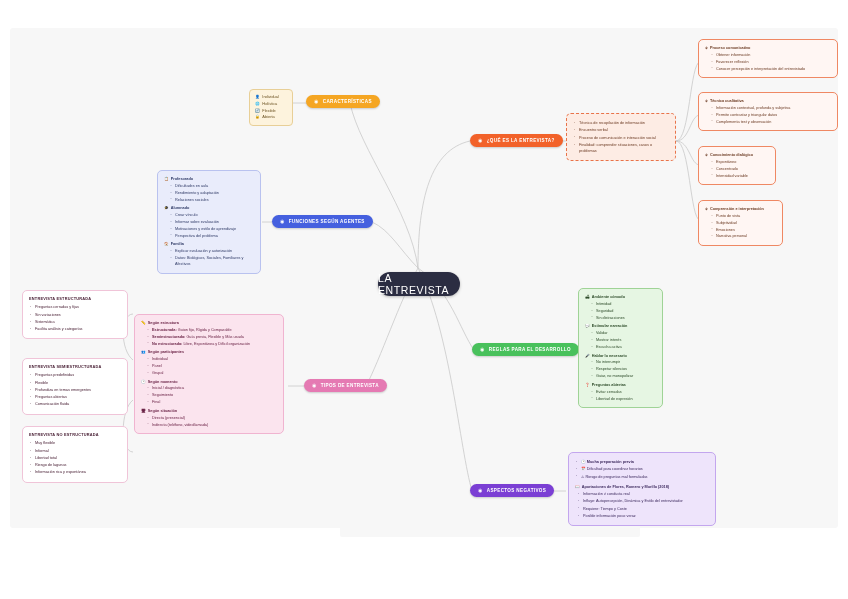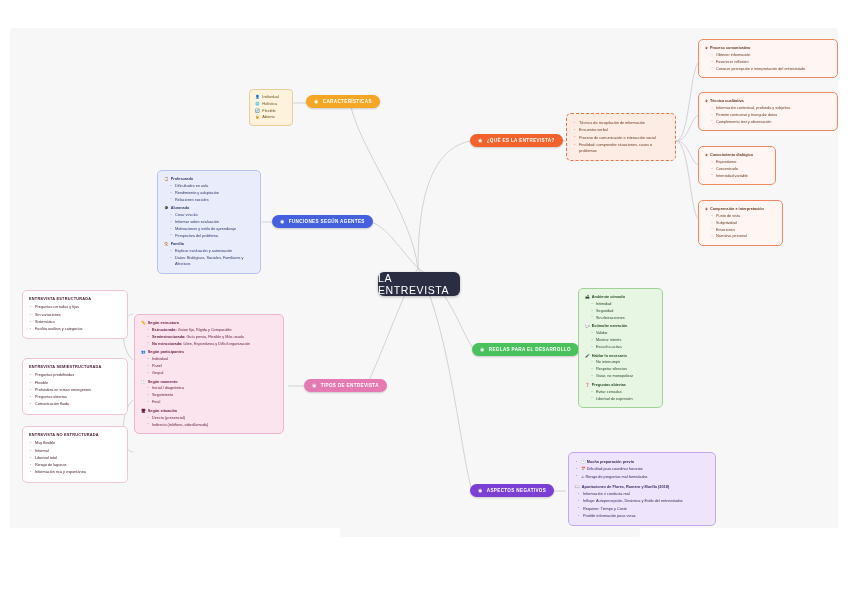--- a/index.html
+++ b/index.html
@@ -3,21 +3,21 @@
 <meta charset="utf-8">
 <style>
   html,body{margin:0;padding:0;background:#ffffff;}
   body{font-family:"Liberation Sans","DejaVu Sans",sans-serif;}
   #canvas{position:relative;width:848px;height:599px;background:#ffffff;overflow:hidden;}
   #board{position:absolute;left:10px;top:28px;width:828px;height:500px;background:#f7f7f7;border-radius:3px;}
   #board2{position:absolute;left:340px;top:523px;width:300px;height:14px;background:#f7f7f7;border-radius:2px;}
   svg.links{position:absolute;left:0;top:0;width:848px;height:599px;pointer-events:none;}
   .node{position:absolute;box-sizing:border-box;}
 
-  .central{background:#2b2d42;color:#fff;border-radius:6px;display:flex;align-items:center;
+  .central{background:#2b2d42;color:#fff;border-radius:12px;display:flex;align-items:center;
     justify-content:center;font-size:10.5px;letter-spacing:.6px;font-weight:400;
     box-shadow:0 1px 3px rgba(0,0,0,.25);}
 
   .branch{border-radius:9px;display:flex;align-items:center;gap:4px;
     padding:4px 8px;color:#fff;font-size:4.6px;font-weight:700;letter-spacing:.35px;
     box-shadow:0 1px 2px rgba(0,0,0,.18);white-space:nowrap;}
   .branch .bico{font-size:5px;line-height:1;}
 
   .card{border-radius:5px;padding:5px 6px;font-size:3.8px;line-height:1.65;}
   .card .grp{font-weight:700;display:flex;gap:2px;align-items:baseline;margin-top:2.5px;}

